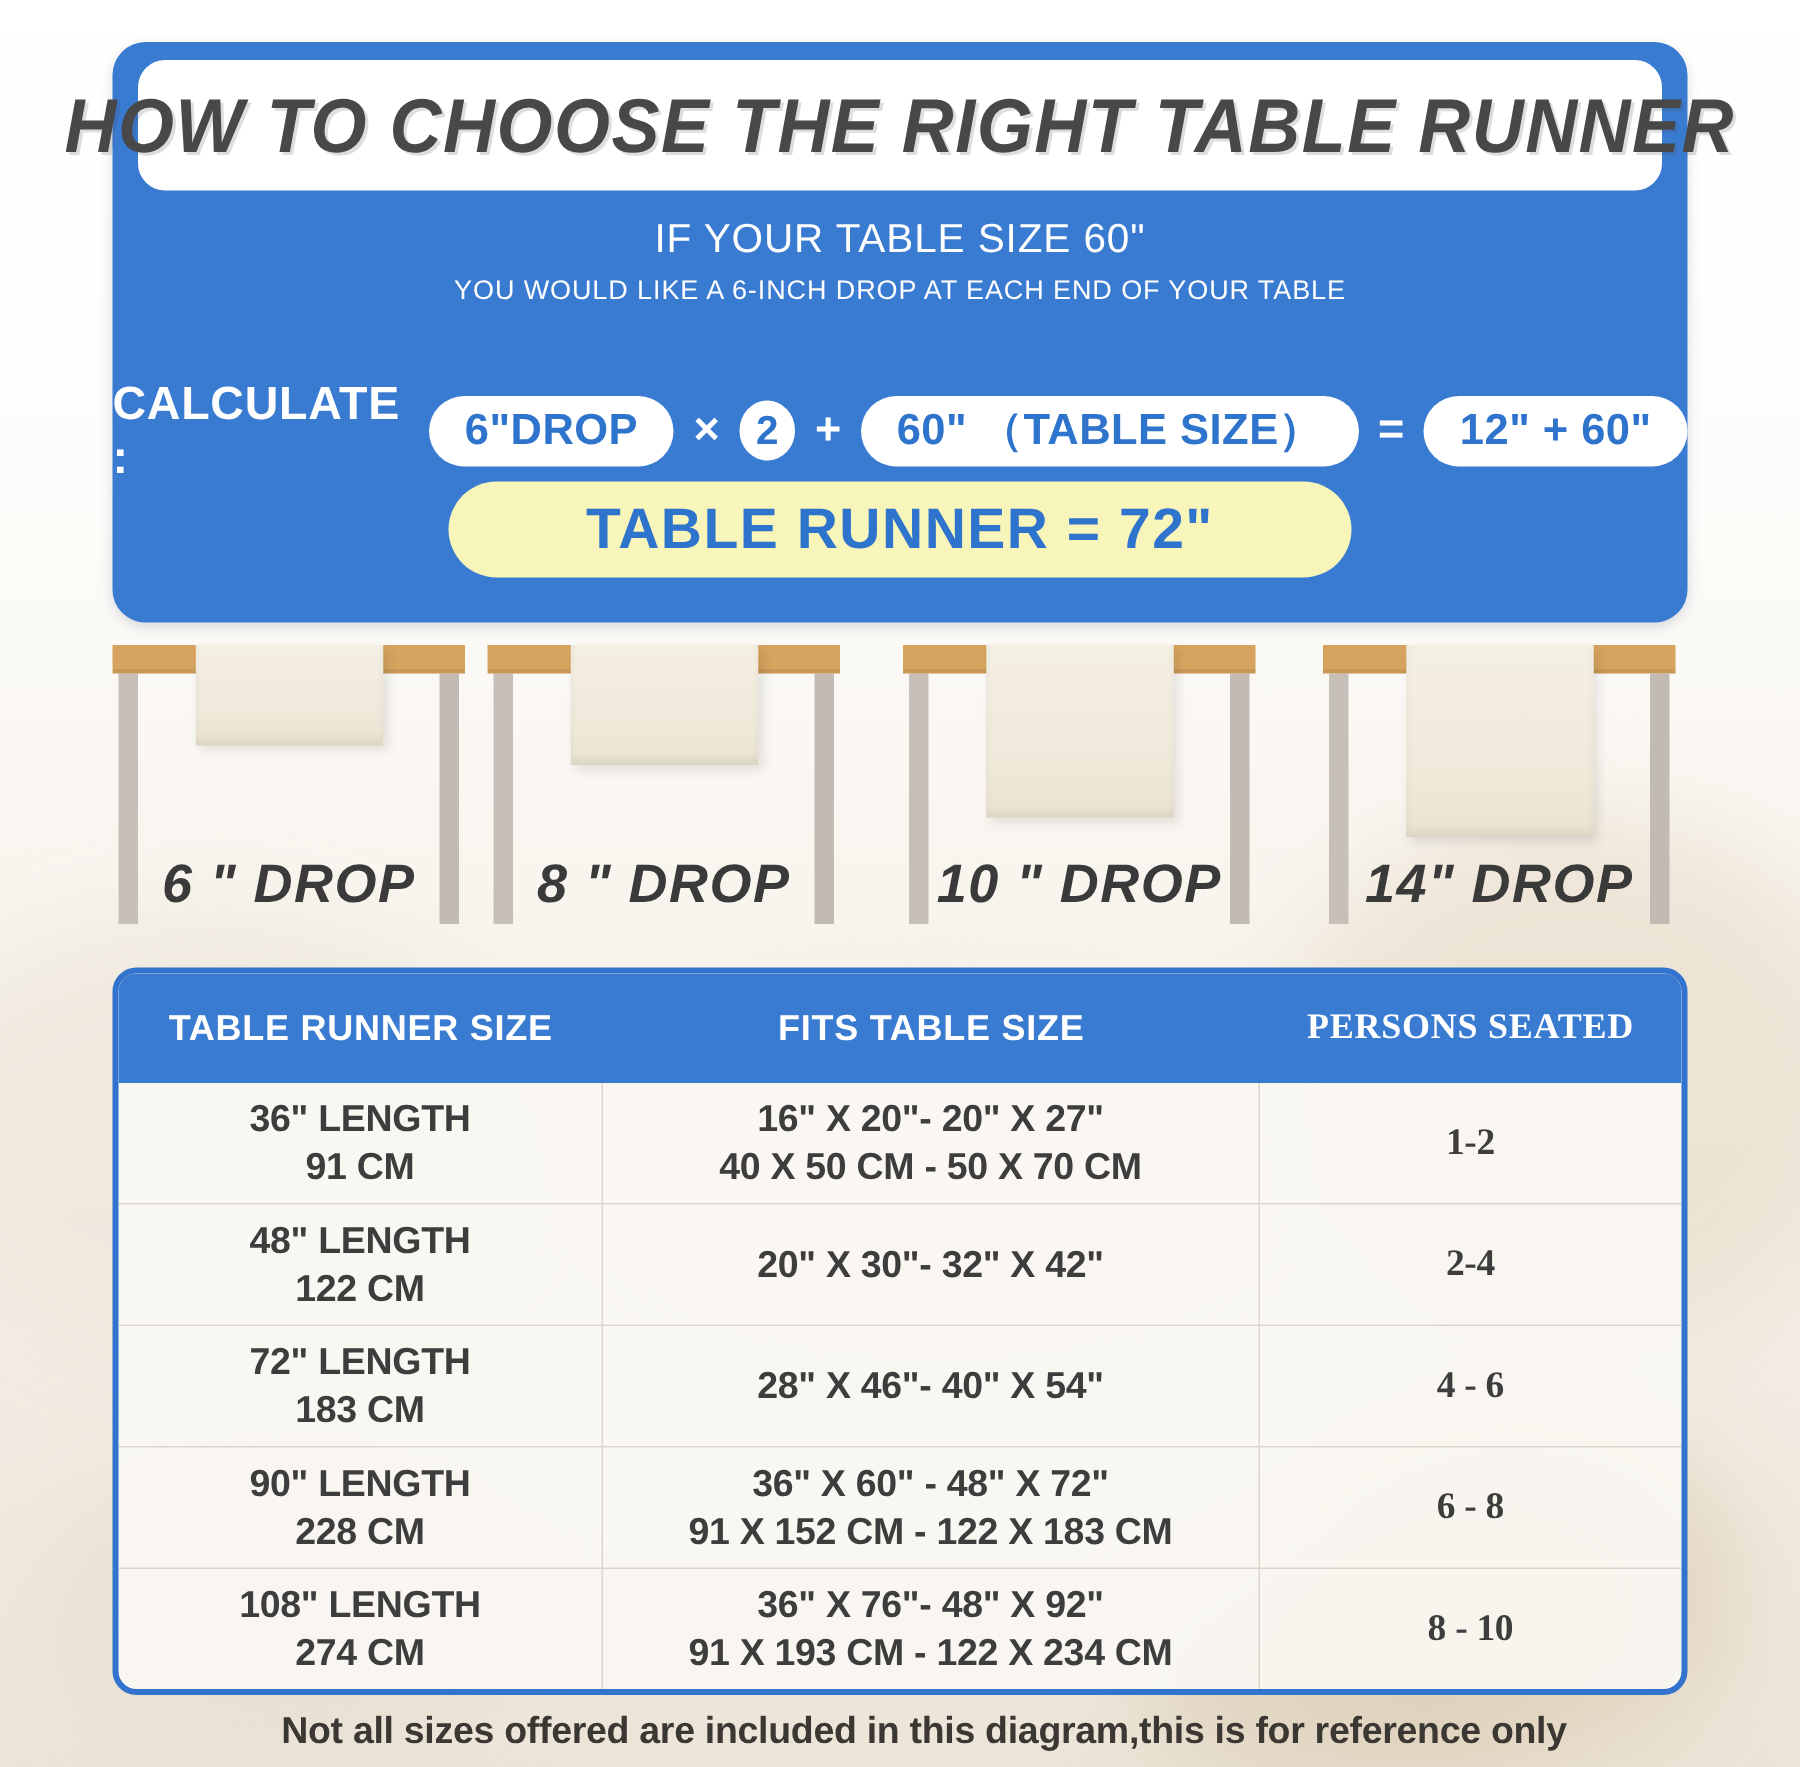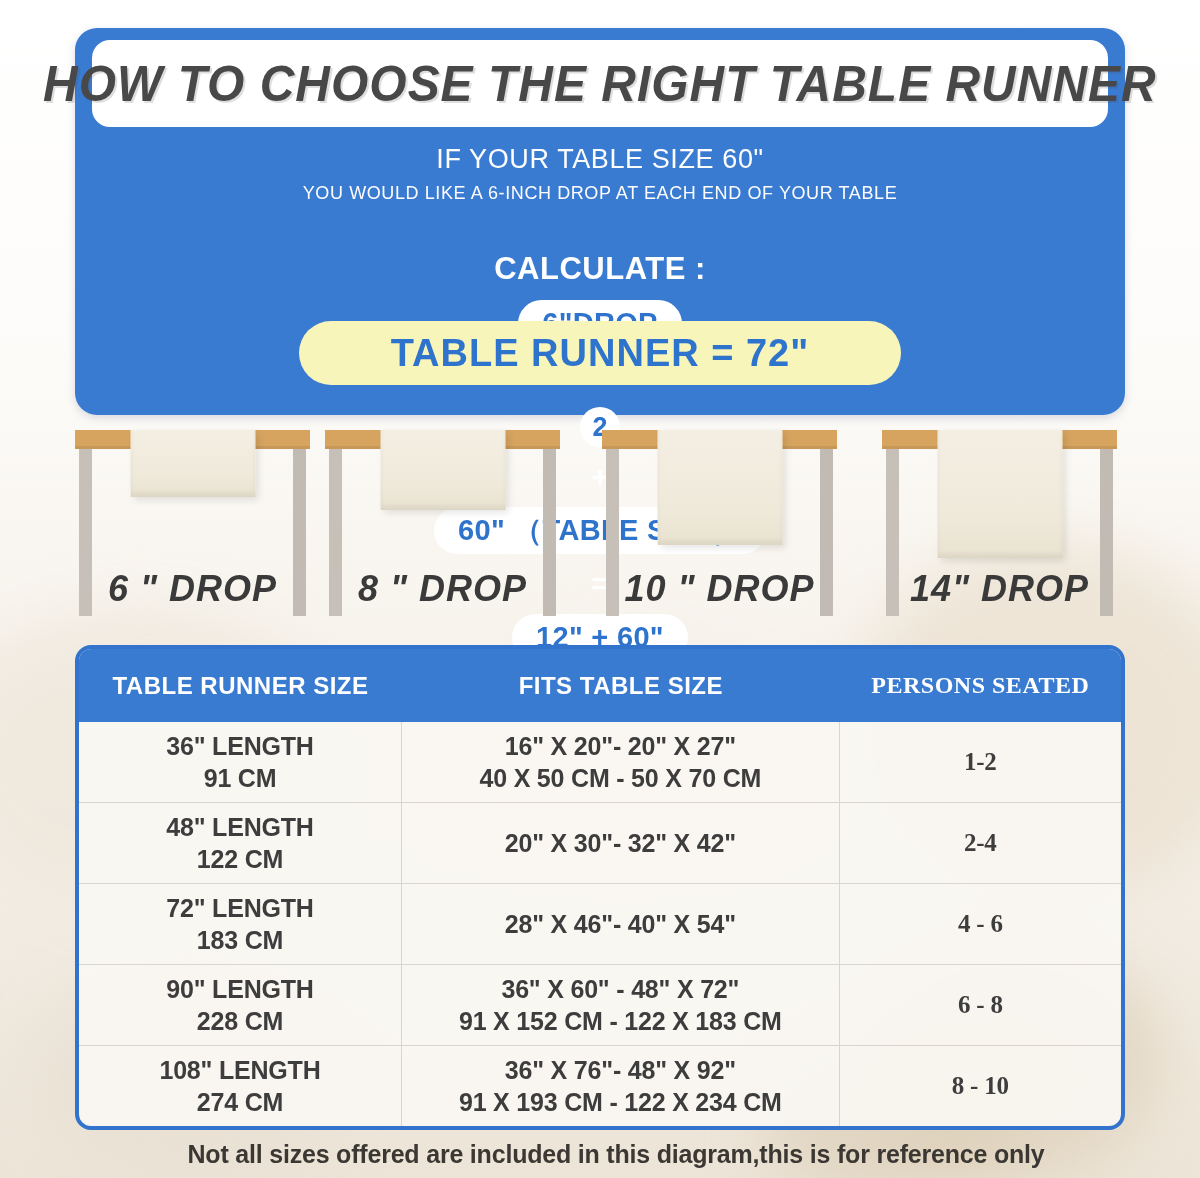--- a/index.html
+++ b/index.html
@@ -40,21 +40,21 @@
     font-size:47px; font-weight:bold; font-style:italic;
     color:#484848; letter-spacing:1px; white-space:nowrap;
     transform: scale(1.02,1.08);
     text-shadow: 2px 2px 0 rgba(70,70,70,.18);
   }
   .sub-line { position:absolute; width:100%; text-align:center; color:#fdfdfd; }
   .sub1 { top:116px; font-size:27px; letter-spacing:.6px; }
   .sub2 { top:155px; font-size:18px; letter-spacing:.6px; }
   .calc-row {
     position:absolute; top:223px; width:100%;
-    display:flex; justify-content:center; align-items:center; gap:13px;flex-direction:column;
+    display:flex; justify-content:center; align-items:center; gap:13px;
   }
   .calc-label { color:#fff; font-size:31px; font-weight:bold; letter-spacing:.5px; }
   .pill {
     background:#fff; border-radius:26px; height:47px;
     display:flex; align-items:center; justify-content:center;
     padding:0 24px; color:#2e73cc; font-size:29px; font-weight:bold;
     white-space:nowrap; letter-spacing:.3px;
   }
   .op { color:#fff; font-size:30px; font-weight:bold; }
   .circle {

